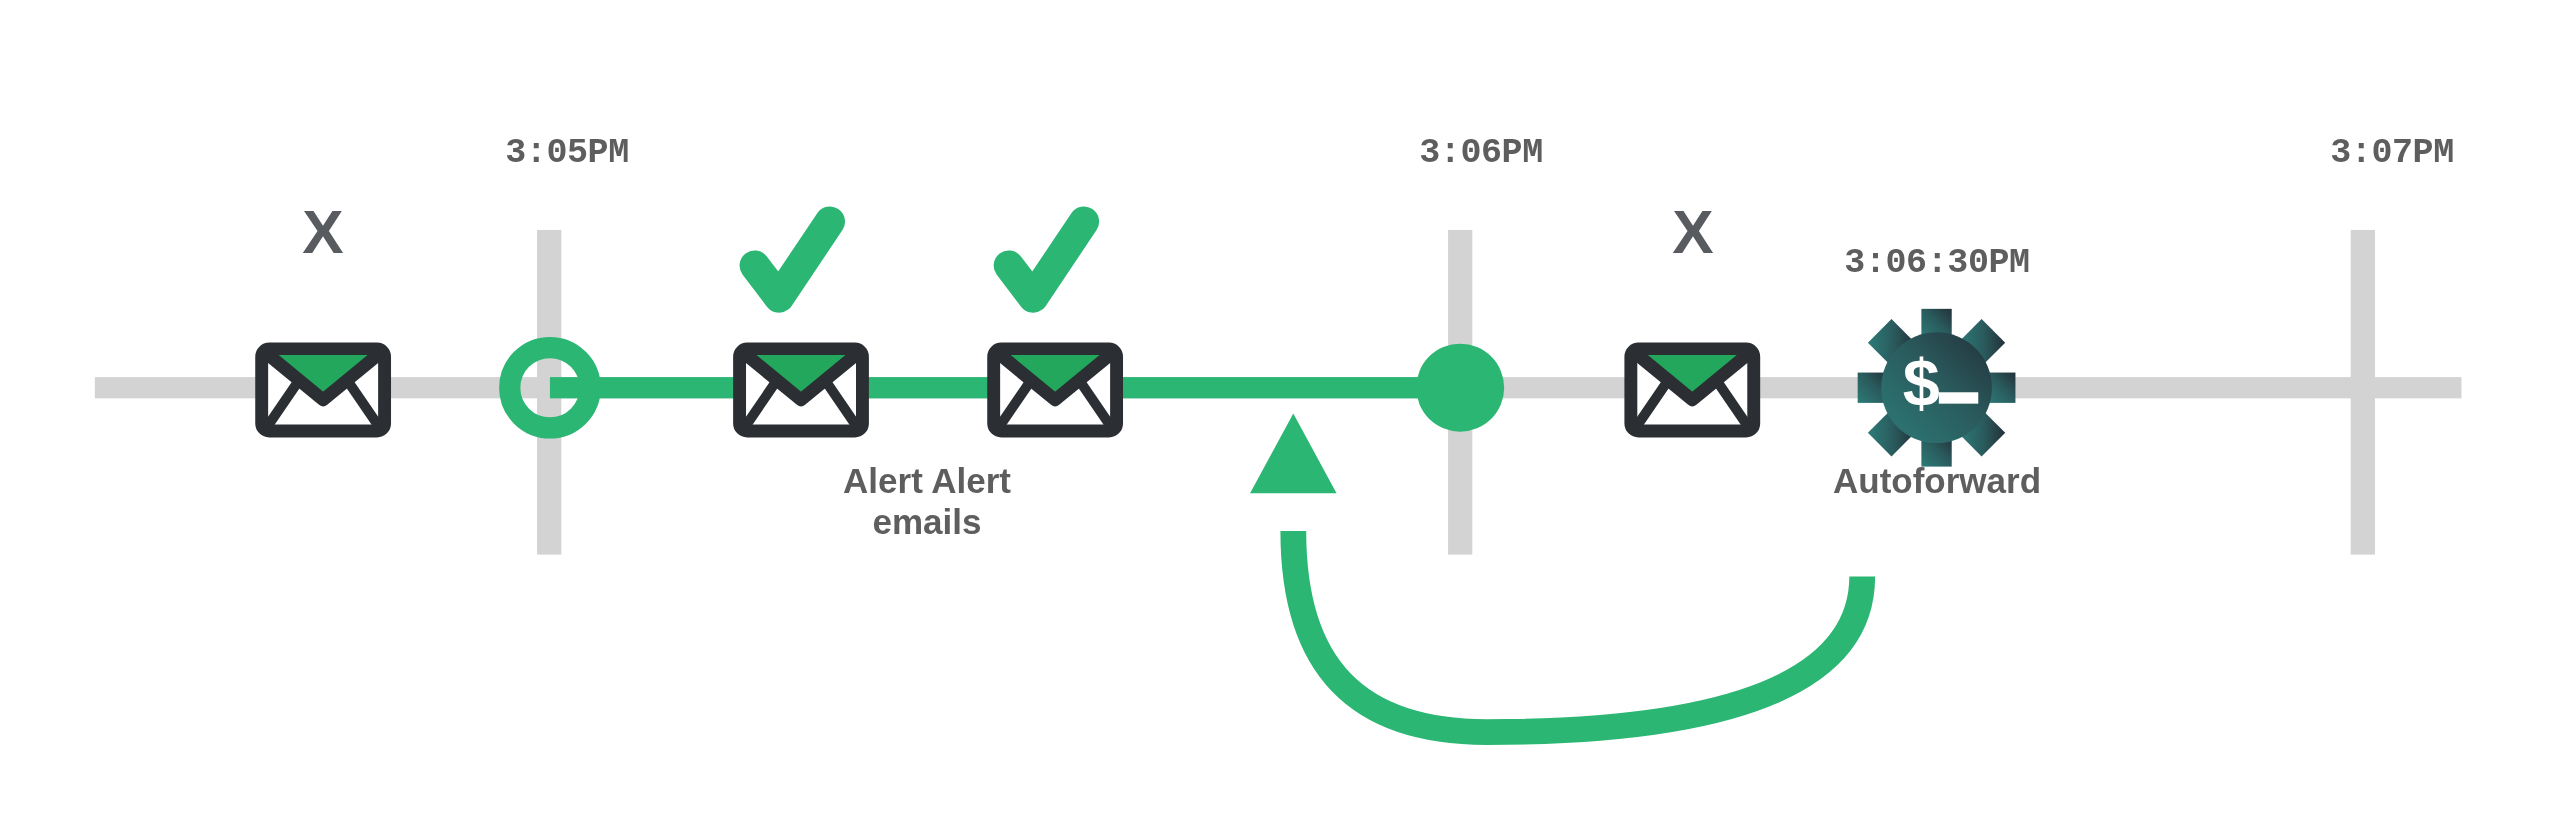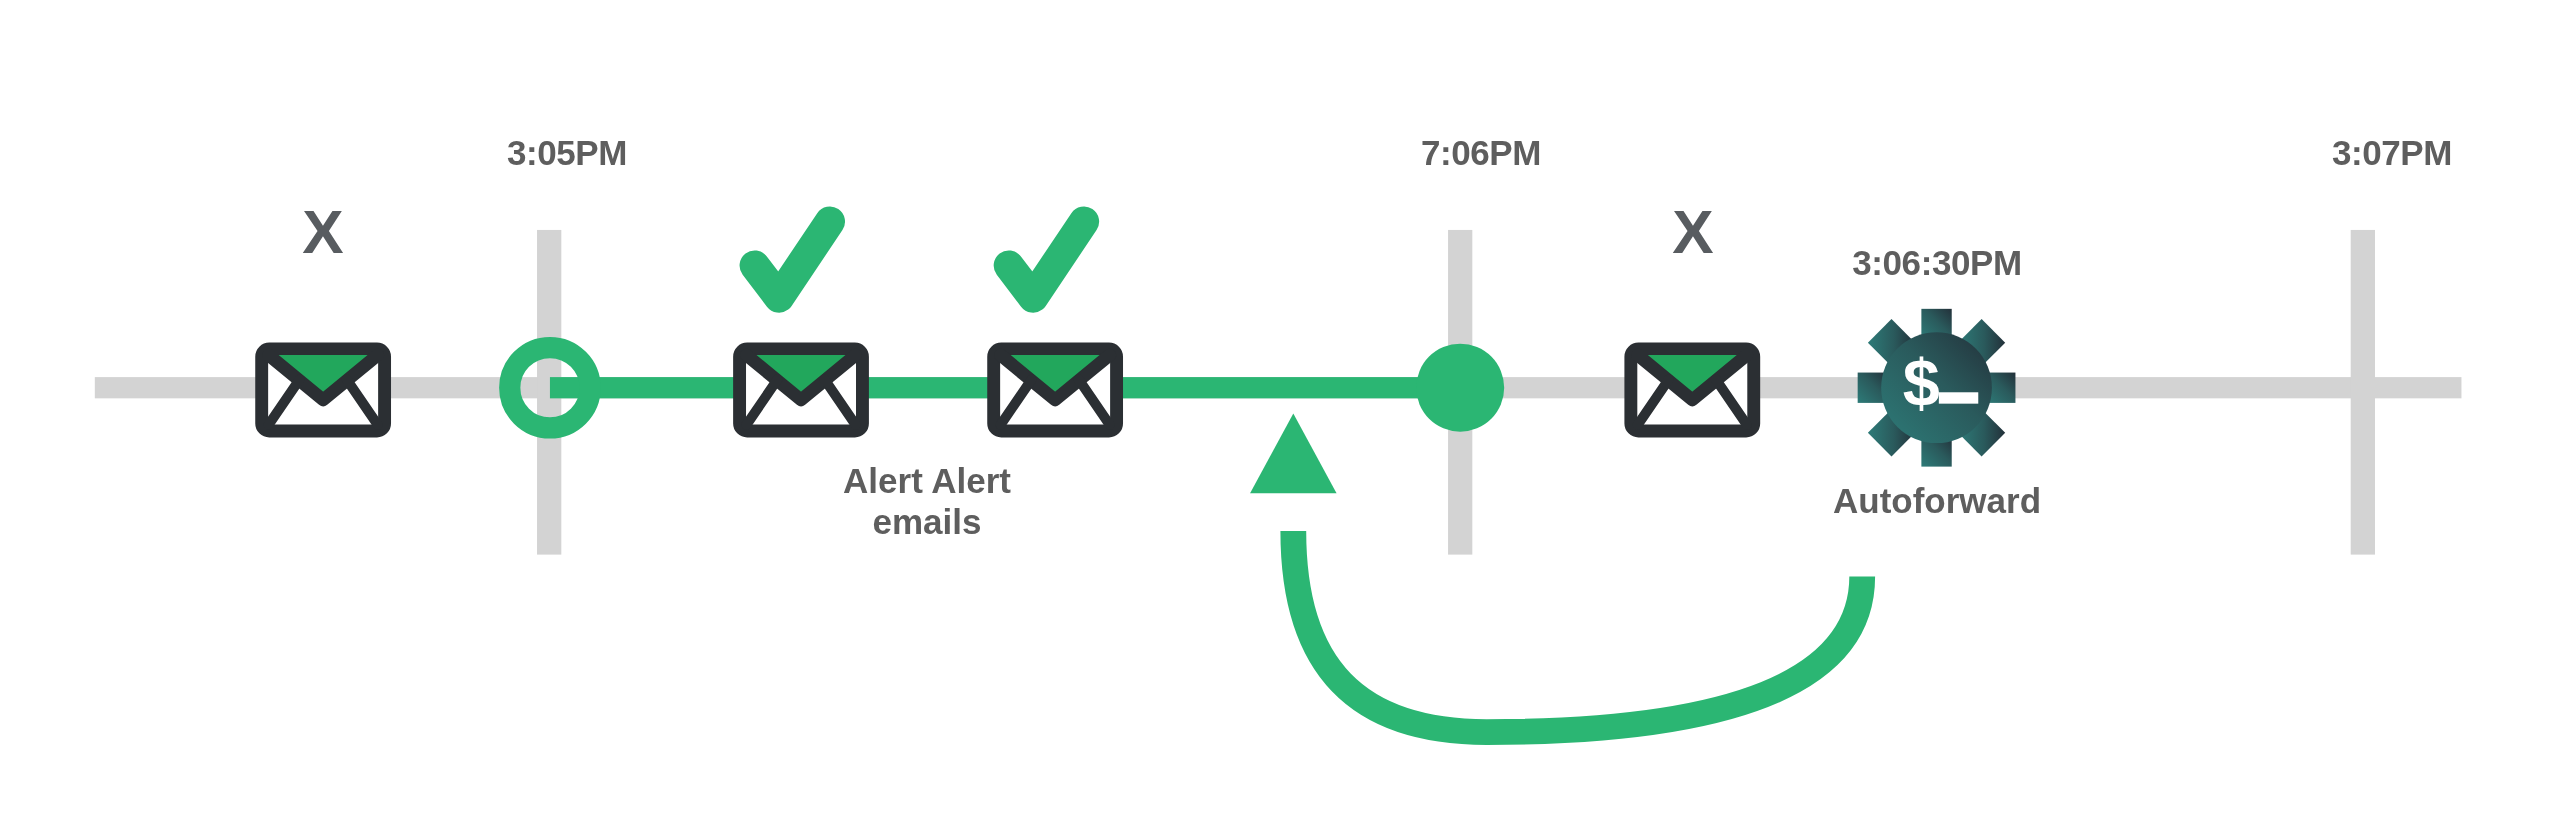--- a/index.html
+++ b/index.html
@@ -19,21 +19,21 @@
   }
   .layer {
     position: absolute;
     top: 0;
     left: 0;
     width: 2576px;
     height: 824px;
   }
   .time-label {
     position: absolute;
-    font-family: Liberation Sans, sans-serif;
+    font-family: Liberation Mono, monospace;
     font-weight: bold;
     font-size: 35px;
     color: #5e5e5e;
     white-space: nowrap;
     letter-spacing: -0.4px;
     transform: translateX(-50%);
     text-align: center;
   }
   .event-label {
     position: absolute;
@@ -144,33 +144,33 @@
     <g>
       <path d="M 2455 760
                C 2455 900, 2280 965, 1960 965
                C 1790 965, 1705 880, 1705 700" fill="none" stroke="#2bb673" stroke-width="34" stroke-linecap="butt"></path>
       <path d="M 1705 545 L 1762 650 L 1648 650 Z" fill="#2bb673"></path>
     </g>
   </svg>
 
   <div class="time-label" style="left:567px; top:133px;">3:05PM</div>
 
-  <div class="time-label" style="left:1481px; top:133px;">7:06PM</div>
+  <div class="time-label" style="left:1481px; top:133px;">3:06PM</div>
 
   <div class="time-label" style="left:2380px; top:133px;margin-left:12px;">3:07PM</div>
 
   <div class="time-label" style="left:1937px; top:243px;">3:06:30PM</div>
 
   <div class="mark-x" style="left:323px; top:201px;">X</div>
 
   <div class="mark-x" style="left:1693px; top:201px;">X</div>
 
   <div class="event-label" style="left:927px; top:460px;">
     <div>Alert Alert</div>
     <div>emails</div>
   </div>
 
-  <div class="event-label" style="left:1937px; top:480px;">
+  <div class="event-label" style="left:1937px; top:460px;">
     <div>Autoforward</div>
   </div>
 
 </div>
 
 
 </body></html>

